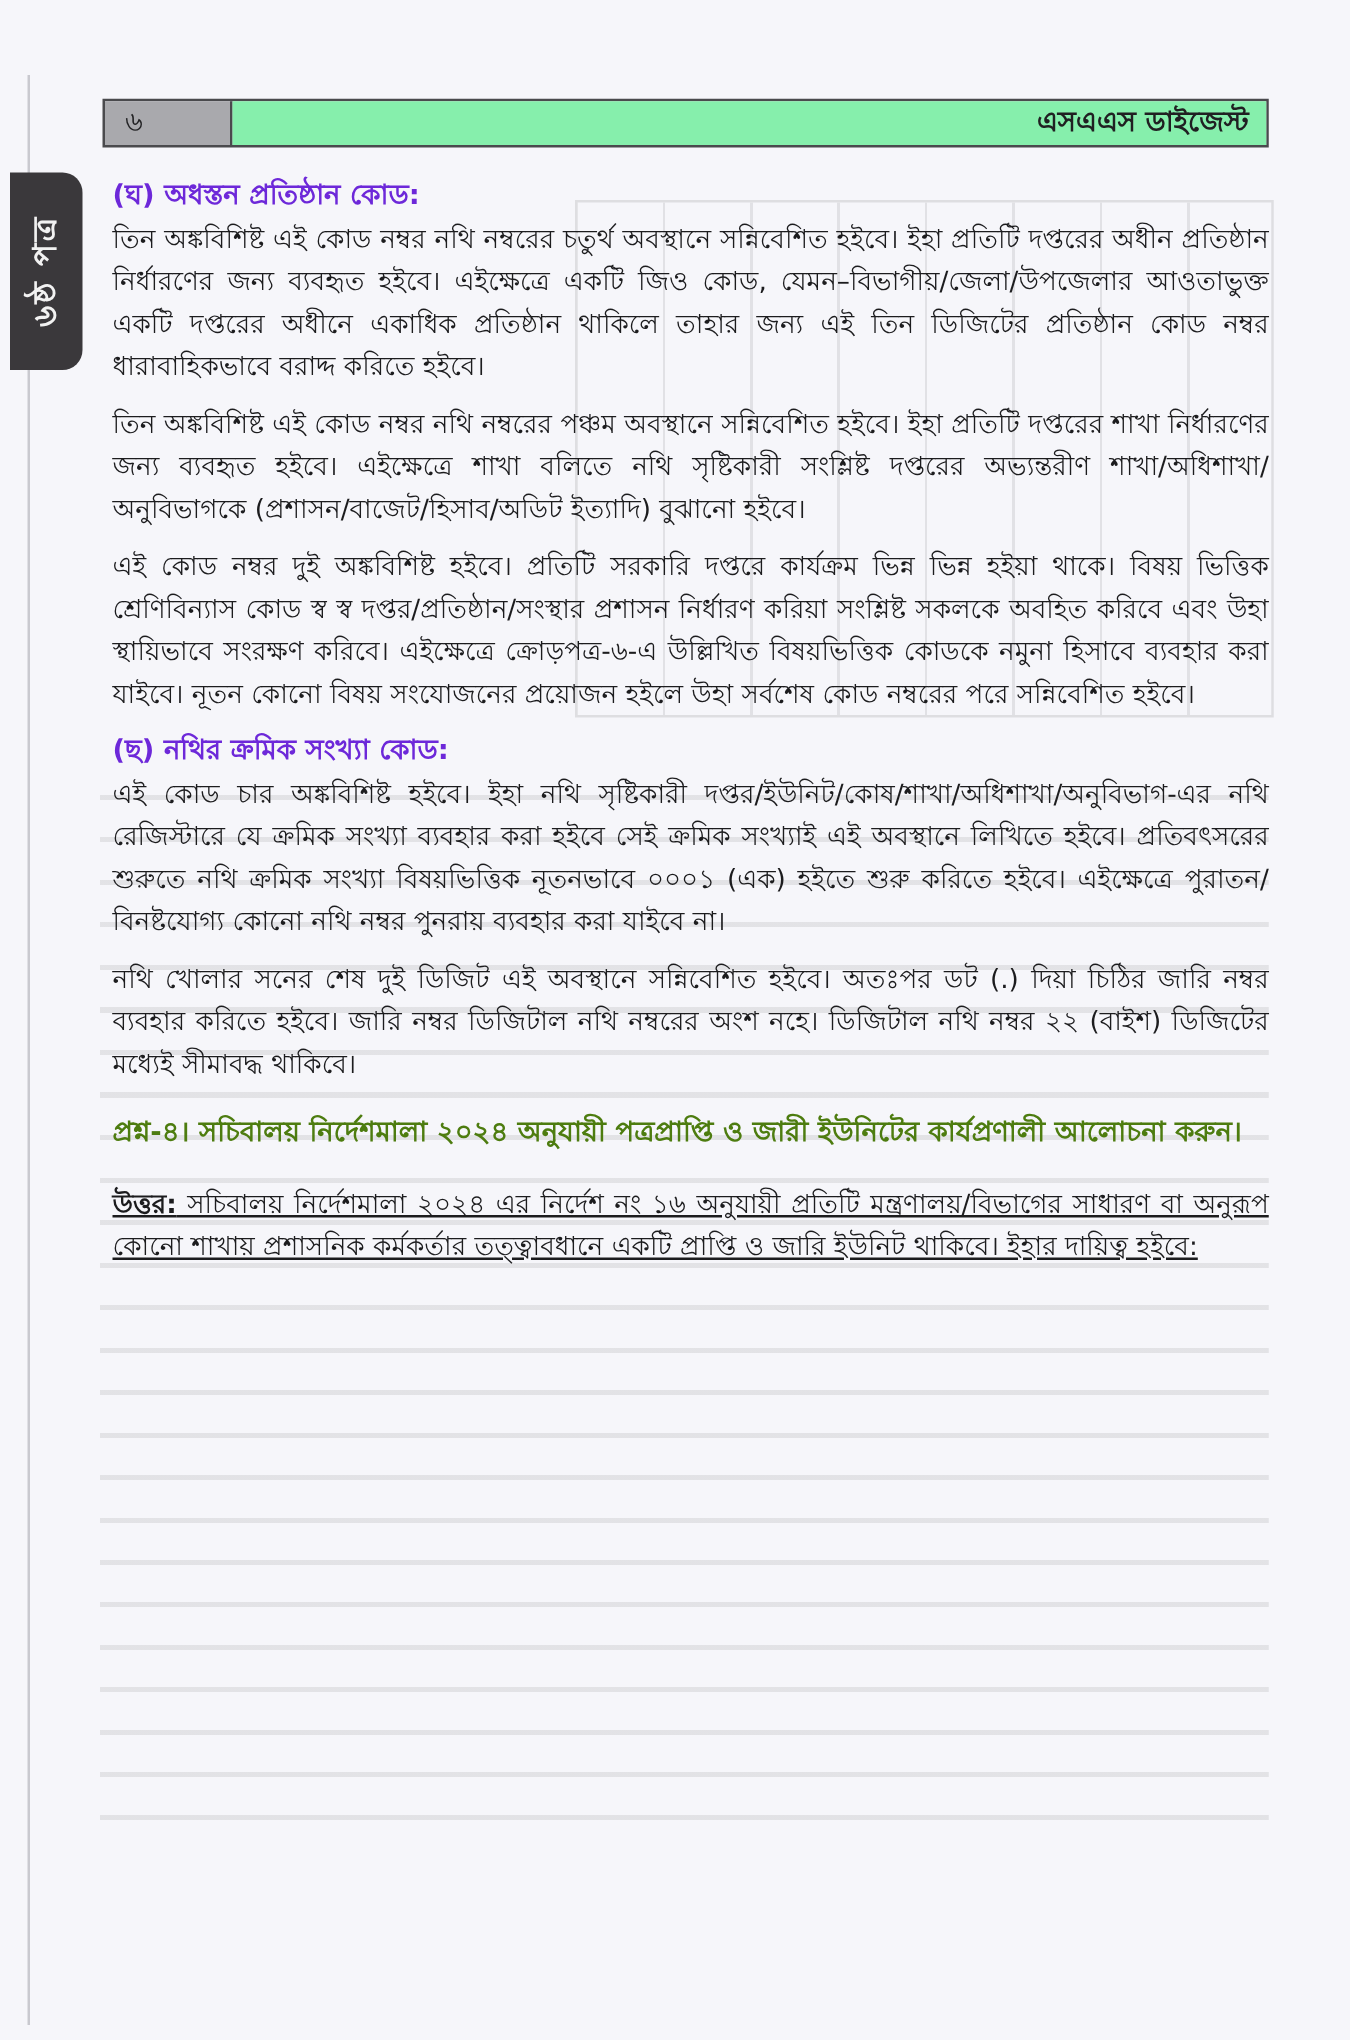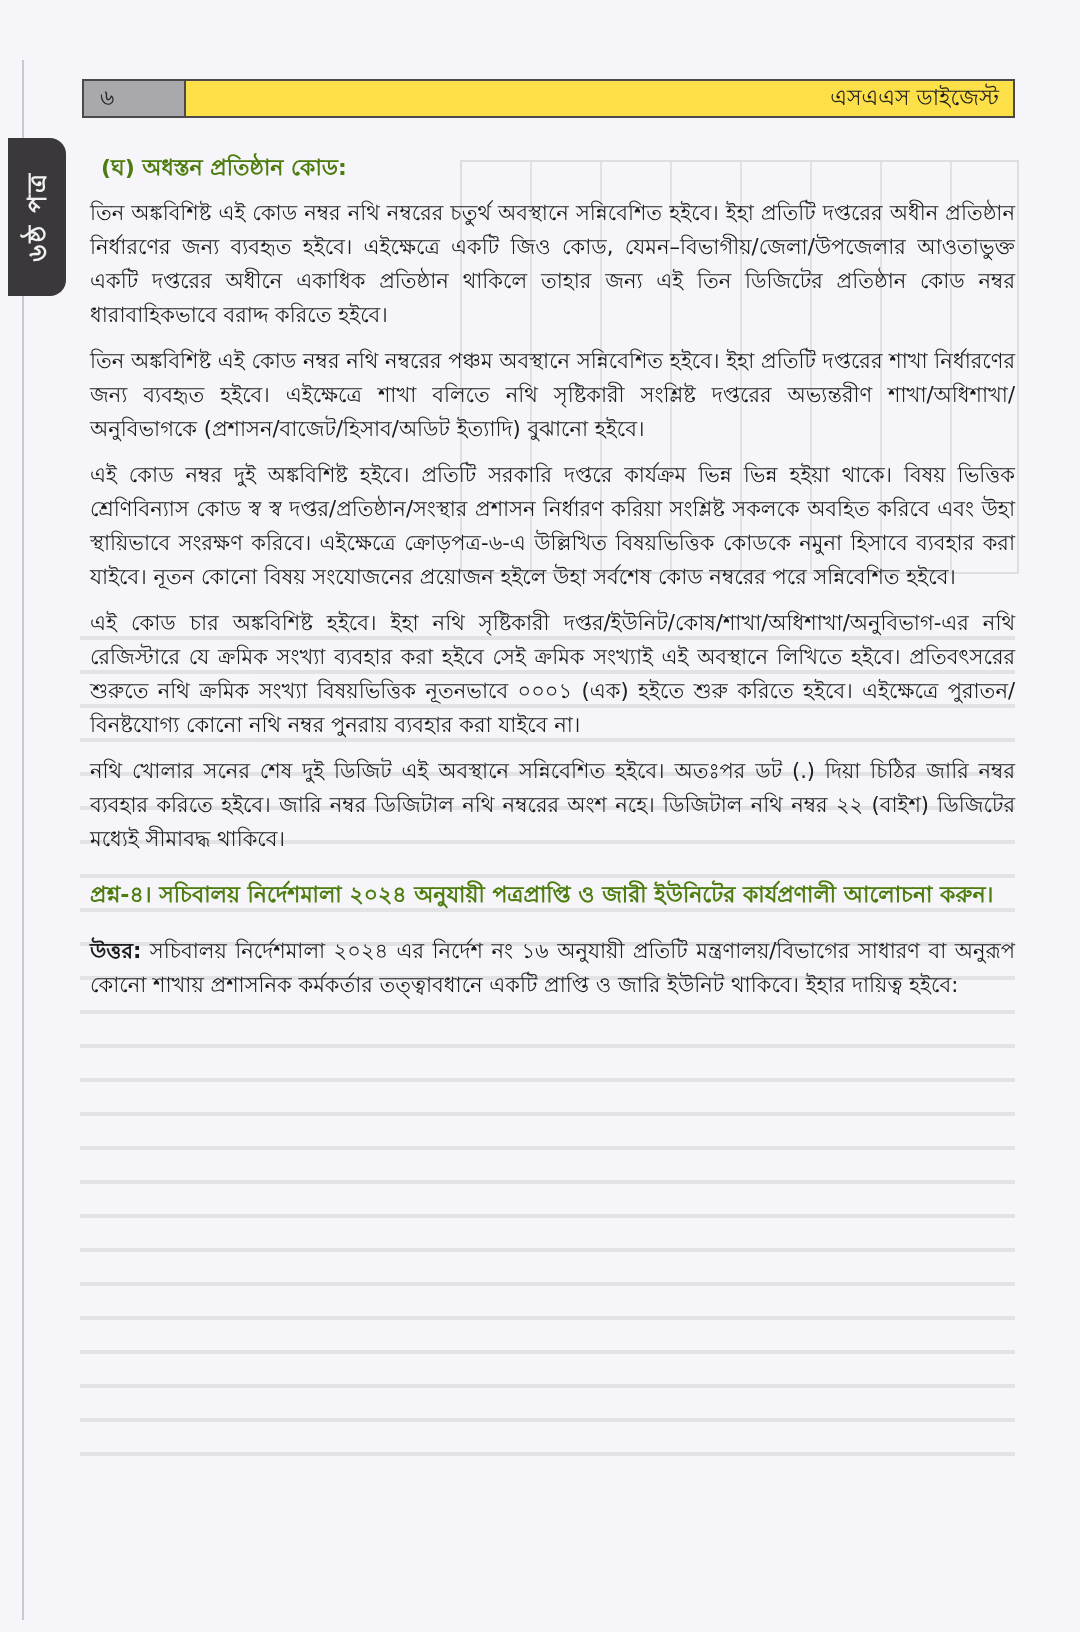--- a/index.html
+++ b/index.html
@@ -69,27 +69,28 @@
     border-right: 2px solid #4a4a4d;
     display: flex;
     align-items: center;
     padding-left: 16px;
     box-sizing: border-box;
     font-size: 22px;
     color: #232325;
   }
   .header .title-cell {
     flex: 1;
-    background: #fde047;
+    background: #86efac;
     display: flex;
     align-items: center;
     justify-content: flex-end;
     padding-right: 14px;
     font-size: 22px;
     color: #202022;
+    font-weight: bold;
   }
 
   
   .side-tab {
     position: absolute;
     left: 8px;
     top: 138px;
     width: 58px;
     height: 158px;
     background: #3a383b;
@@ -114,37 +115,37 @@
     top: 140px;
     width: 925px;
     font-size: 21px;
     line-height: 34px;
   }
   .section { margin: 0 0 12px 0; }
   .section-heading {
     font-weight: bold;
     font-size: 22px;
     line-height: 34px;
-    margin: 11px;
-    color: #4d7c0f;
+    margin: 0;
+    color: #6d28d9;
   }
   .para {
     margin: 0;
     text-align: justify;
     text-align-last: left;
   }
   .question {
     margin-top: 22px;
     font-weight: bold;
     font-size: 22px;
     line-height: 34px;
     text-align: justify;
     color: #4d7c0f;
   }
-  .answer { margin: 0; text-align: justify; }
+  .answer { margin: 0; text-align: justify; text-decoration: underline; }
   .answer .label { font-weight: bold; }
 </style>
 </head>
 <body>
 
 <div class="page-edge"></div>
 
 <div class="bleed">
   <div class="grid"></div>
   <div class="lines"></div>
@@ -168,20 +169,21 @@
 
   <div class="section">
     <p class="para">তিন অঙ্কবিশিষ্ট এই কোড নম্বর নথি নম্বরের পঞ্চম অবস্থানে সন্নিবেশিত হইবে। ইহা প্রতিটি দপ্তরের শাখা নির্ধারণের জন্য ব্যবহৃত হইবে। এইক্ষেত্রে শাখা বলিতে নথি সৃষ্টিকারী সংশ্লিষ্ট দপ্তরের অভ্যন্তরীণ শাখা/অধিশাখা/অনুবিভাগকে (প্রশাসন/বাজেট/হিসাব/অডিট ইত্যাদি) বুঝানো হইবে।</p>
   </div>
 
   <div class="section">
     <p class="para">এই কোড নম্বর দুই অঙ্কবিশিষ্ট হইবে। প্রতিটি সরকারি দপ্তরে কার্যক্রম ভিন্ন ভিন্ন হইয়া থাকে। বিষয় ভিত্তিক শ্রেণিবিন্যাস কোড স্ব স্ব দপ্তর/প্রতিষ্ঠান/সংস্থার প্রশাসন নির্ধারণ করিয়া সংশ্লিষ্ট সকলকে অবহিত করিবে এবং উহা স্থায়িভাবে সংরক্ষণ করিবে। এইক্ষেত্রে ক্রোড়পত্র-৬-এ উল্লিখিত বিষয়ভিত্তিক কোডকে নমুনা হিসাবে ব্যবহার করা যাইবে। নূতন কোনো বিষয় সংযোজনের প্রয়োজন হইলে উহা সর্বশেষ কোড নম্বরের পরে সন্নিবেশিত হইবে।</p>
   </div>
 
   <div class="section">
+    <h3 class="section-heading">(ছ) নথির ক্রমিক সংখ্যা কোড:</h3>
     <p class="para">এই কোড চার অঙ্কবিশিষ্ট হইবে। ইহা নথি সৃষ্টিকারী দপ্তর/ইউনিট/কোষ/শাখা/অধিশাখা/অনুবিভাগ-এর নথি রেজিস্টারে যে ক্রমিক সংখ্যা ব্যবহার করা হইবে সেই ক্রমিক সংখ্যাই এই অবস্থানে লিখিতে হইবে। প্রতিবৎসরের শুরুতে নথি ক্রমিক সংখ্যা বিষয়ভিত্তিক নূতনভাবে ০০০১ (এক) হইতে শুরু করিতে হইবে। এইক্ষেত্রে পুরাতন/বিনষ্টযোগ্য কোনো নথি নম্বর পুনরায় ব্যবহার করা যাইবে না।</p>
   </div>
 
   <div class="section">
     <p class="para">নথি খোলার সনের শেষ দুই ডিজিট এই অবস্থানে সন্নিবেশিত হইবে। অতঃপর ডট (.) দিয়া চিঠির জারি নম্বর ব্যবহার করিতে হইবে। জারি নম্বর ডিজিটাল নথি নম্বরের অংশ নহে। ডিজিটাল নথি নম্বর ২২ (বাইশ) ডিজিটের মধ্যেই সীমাবদ্ধ থাকিবে।</p>
   </div>
 
   <p class="question">প্রশ্ন-৪। সচিবালয় নির্দেশমালা ২০২৪ অনুযায়ী পত্রপ্রাপ্তি ও জারী ইউনিটের কার্যপ্রণালী আলোচনা করুন।</p>
 
   <p class="answer"><span class="label">উত্তর:</span><span> সচিবালয় নির্দেশমালা ২০২৪ এর নির্দেশ নং ১৬ অনুযায়ী প্রতিটি মন্ত্রণালয়/বিভাগের সাধারণ বা অনুরূপ কোনো শাখায় প্রশাসনিক কর্মকর্তার তত্ত্বাবধানে একটি প্রাপ্তি ও জারি ইউনিট থাকিবে। ইহার দায়িত্ব হইবে:</span></p>

